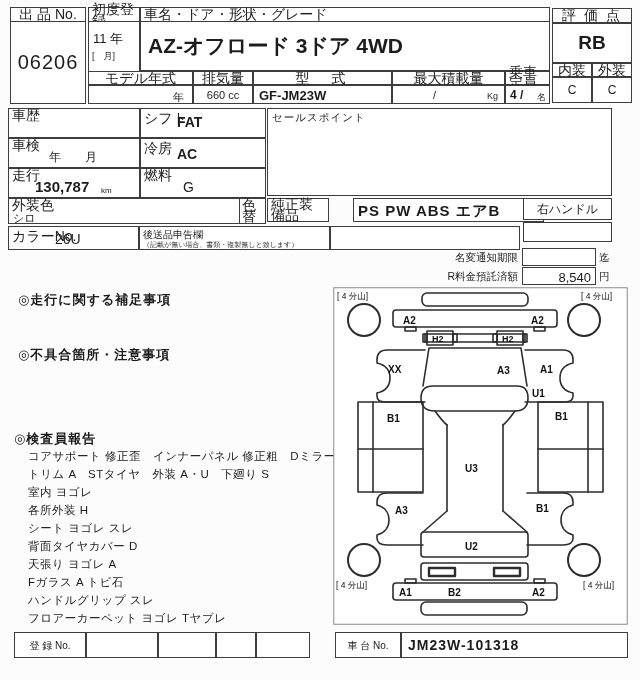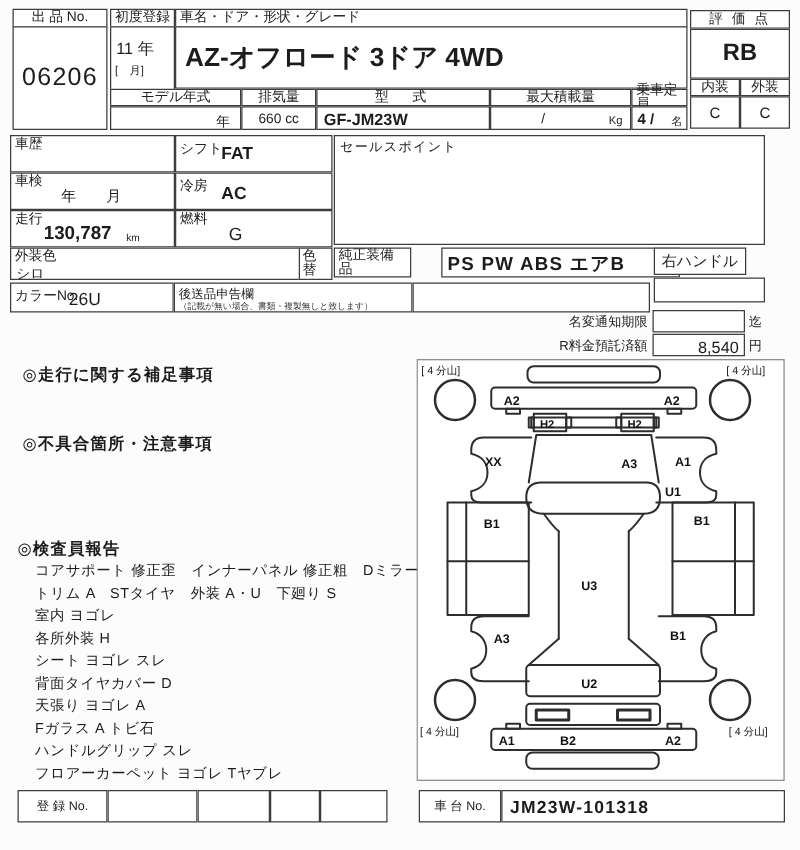--- a/index.html
+++ b/index.html
@@ -3,21 +3,21 @@
 <meta charset="utf-8">
 <style>
   html,body{margin:0;padding:0;}
   body{
     width:640px;height:680px;position:relative;overflow:hidden;
     background:#fcfcfc;color:#1c1c1c;
     font-family:"Liberation Sans","DejaVu Sans",sans-serif;
   }
   .c{position:absolute;box-sizing:border-box;border:1.5px solid #3d3d3d;background:#fff;}
   .nb{position:absolute;box-sizing:border-box;}
-  .lbl{font-size:11px;line-height:11px;padding:1px 3px;color:#222;}
+  .lbl{font-size:14px;line-height:11px;padding:1px 3px;color:#222;}
   .ctr{display:flex;align-items:center;justify-content:center;}
   .hdg{font-size:13px;font-weight:bold;letter-spacing:1px;}
   .repline{position:absolute;left:28px;font-size:11.5px;letter-spacing:0.5px;white-space:nowrap;}
   svg text{font-family:"Liberation Sans","DejaVu Sans",sans-serif;fill:#111;}
   .code{font-size:10px;font-weight:bold;}
   .tread{font-size:8.5px;}
 </style>
 </head>
 <body>
 
@@ -107,21 +107,21 @@
 <div class="c" style="left:330px;top:226px;width:190px;height:24px;"></div>
 
 <div class="c" style="left:267px;top:108px;width:345px;height:88px;">
   <div class="nb" style="left:4px;top:2px;font-size:10.5px;letter-spacing:1px;">セールスポイント</div>
   <div></div>
 </div>
 <div class="c lbl ctr" style="left:267px;top:198px;width:62px;height:24px;">純正装備品</div>
 <div class="c" style="left:329px;top:198px;width:191px;height:24px;margin-left:24px;">
   <div class="nb" style="left:4px;top:3px;font-size:15px;font-weight:bold;letter-spacing:1px;">PS PW ABS エアB</div>
 </div>
-<div class="c ctr" style="left:523px;top:198px;width:74px;height:22px;font-size:12px;">右ハンドル</div>
+<div class="c ctr" style="left:523px;top:198px;width:89px;height:22px;font-size:12px;">右ハンドル</div>
 <div class="c" style="left:523px;top:222px;width:89px;height:20px;"></div>
 
 <div class="nb" style="left:400px;top:251px;width:118px;text-align:right;font-size:10.5px;">名変通知期限</div>
 <div class="c" style="left:522px;top:248px;width:74px;height:18px;"></div>
 <div class="nb" style="left:599px;top:251px;font-size:10.5px;">迄</div>
 
 <div class="nb" style="left:400px;top:270px;width:118px;text-align:right;font-size:10.5px;">R料金預託済額</div>
 <div class="c" style="left:522px;top:267px;width:74px;height:18px;">
   <div class="nb" style="right:4px;top:2px;font-size:13px;">8,540</div>
 </div>

